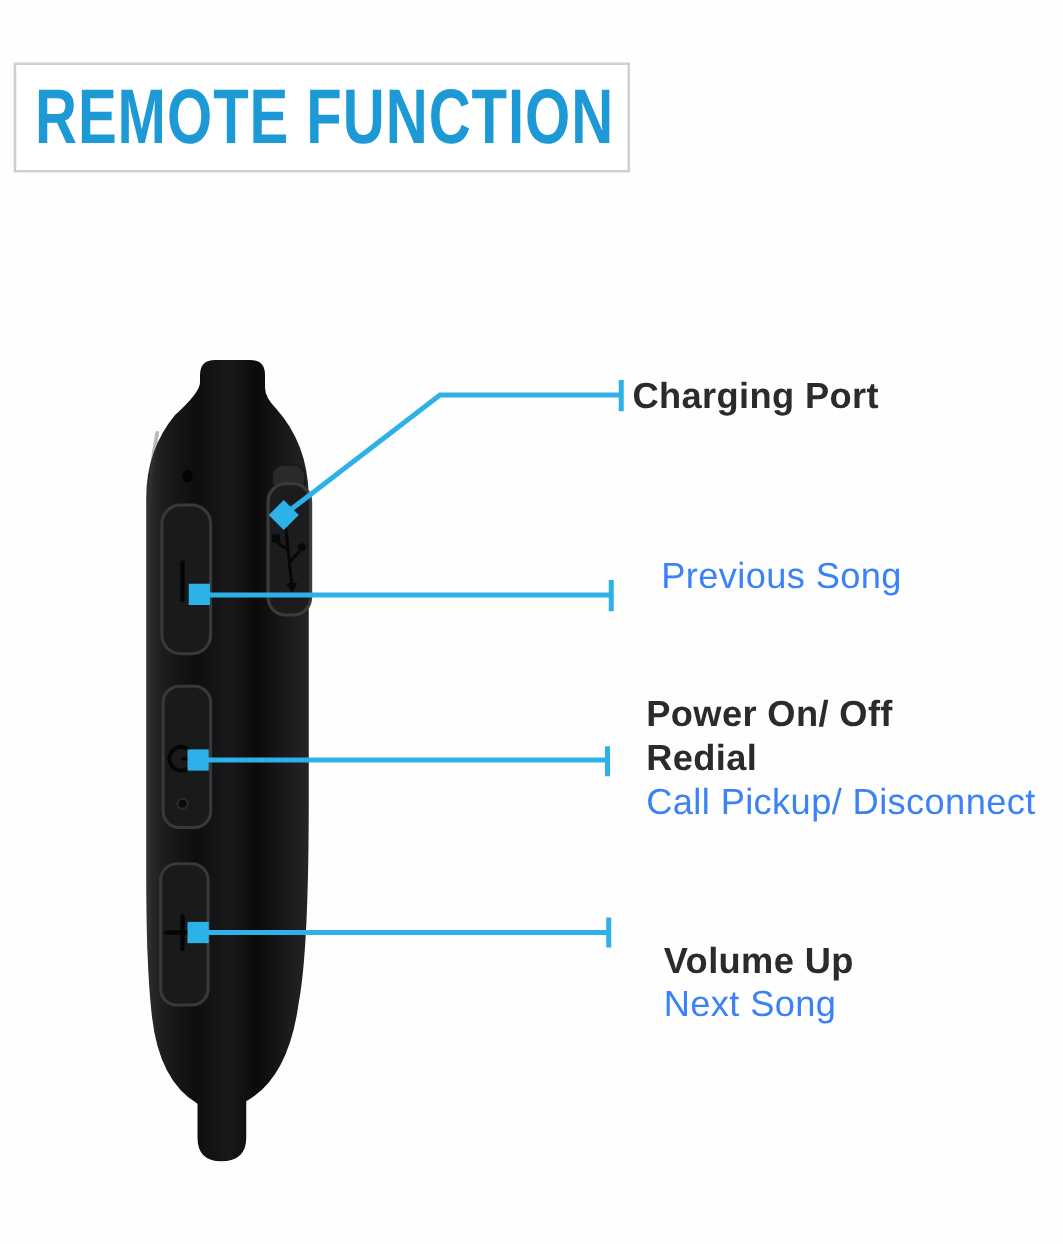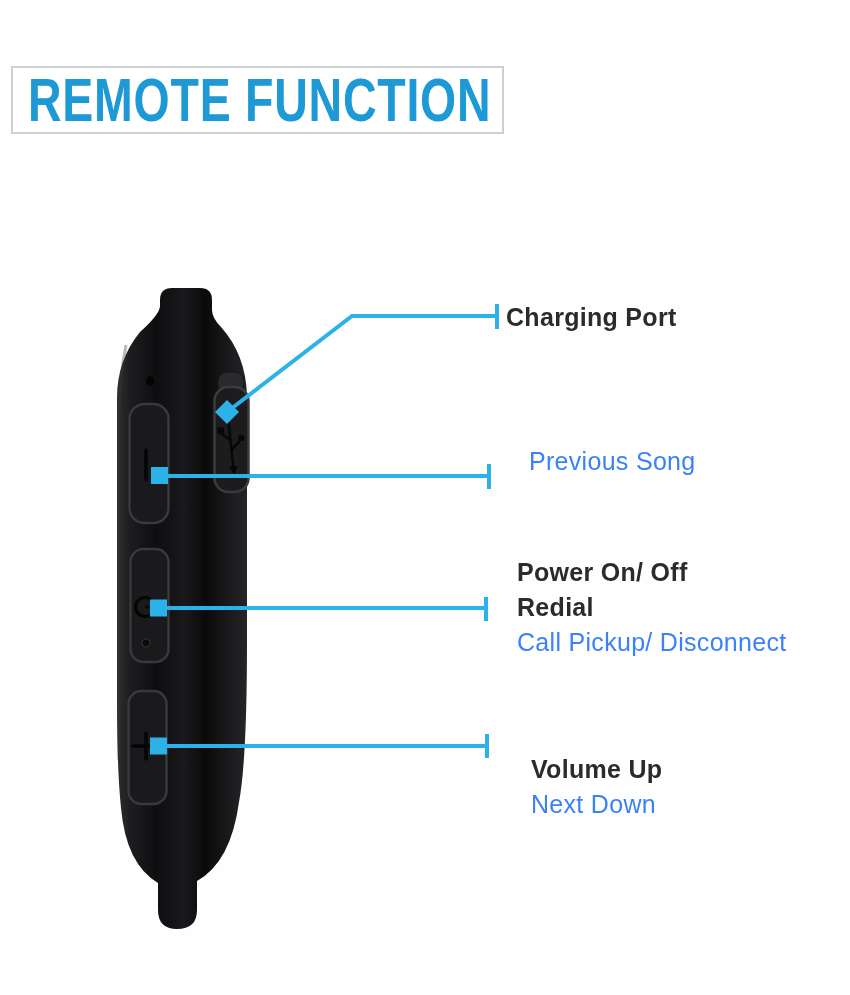--- a/index.html
+++ b/index.html
@@ -1,32 +1,32 @@
 <!DOCTYPE html>
 <html><head>
 <meta charset="utf-8">
 <style>
   html,body{margin:0;padding:0;}
   body{
     width:850px;height:995px;position:relative;background:#fefefe;
     font-family:"Liberation Sans",sans-serif;overflow:hidden;
   }
   .title-box{
-    position:absolute;left:11px;top:50px;width:493px;height:68px;
+    position:absolute;left:11px;top:50px;width:493px;height:88px;
     border:2px solid #cbd0d3;background:#ffffff;box-sizing:border-box;
-    display:flex;align-items:center;margin-top:16px;
+    display:flex;align-items:center;
   }
   .title-text{
     color:#1d9ad5;font-size:62px;font-weight:700;letter-spacing:1px;
     white-space:nowrap;transform:scaleX(0.75);transform-origin:left center;
     padding-left:20px;line-height:1;
   }
   .stage{position:absolute;left:0;top:0;width:850px;height:995px;}
   .callout{position:absolute;white-space:nowrap;}
-  .callout .line{display:block;font-size:25px;line-height:35px;letter-spacing:0.3px;}
+  .callout .line{display:block;font-size:29px;line-height:35px;letter-spacing:0.3px;}
   .t-dark{color:#2b2b2b;font-weight:600;}
   .t-gray{color:#3b82f6;font-weight:400;}
   .c-charging{left:506px;top:300px;}
   .c-vdown{left:529px;top:444px;}
   .c-power{left:517px;top:555px;}
   .c-vup{left:531px;top:708px;margin-top:44px;}
 </style>
 </head>
 <body>
 
@@ -115,14 +115,14 @@
 </div>
 
 <div class="callout c-power">
   <span class="line t-dark">Power On/ Off</span>
   <span class="line t-dark">Redial</span>
   <span class="line t-gray">Call Pickup/ Disconnect</span>
 </div>
 
 <div class="callout c-vup">
   <span class="line t-dark">Volume Up</span>
-  <span class="line t-gray">Next Down</span>
+  <span class="line t-gray">Next Song</span>
 </div>
 
 </body></html>

